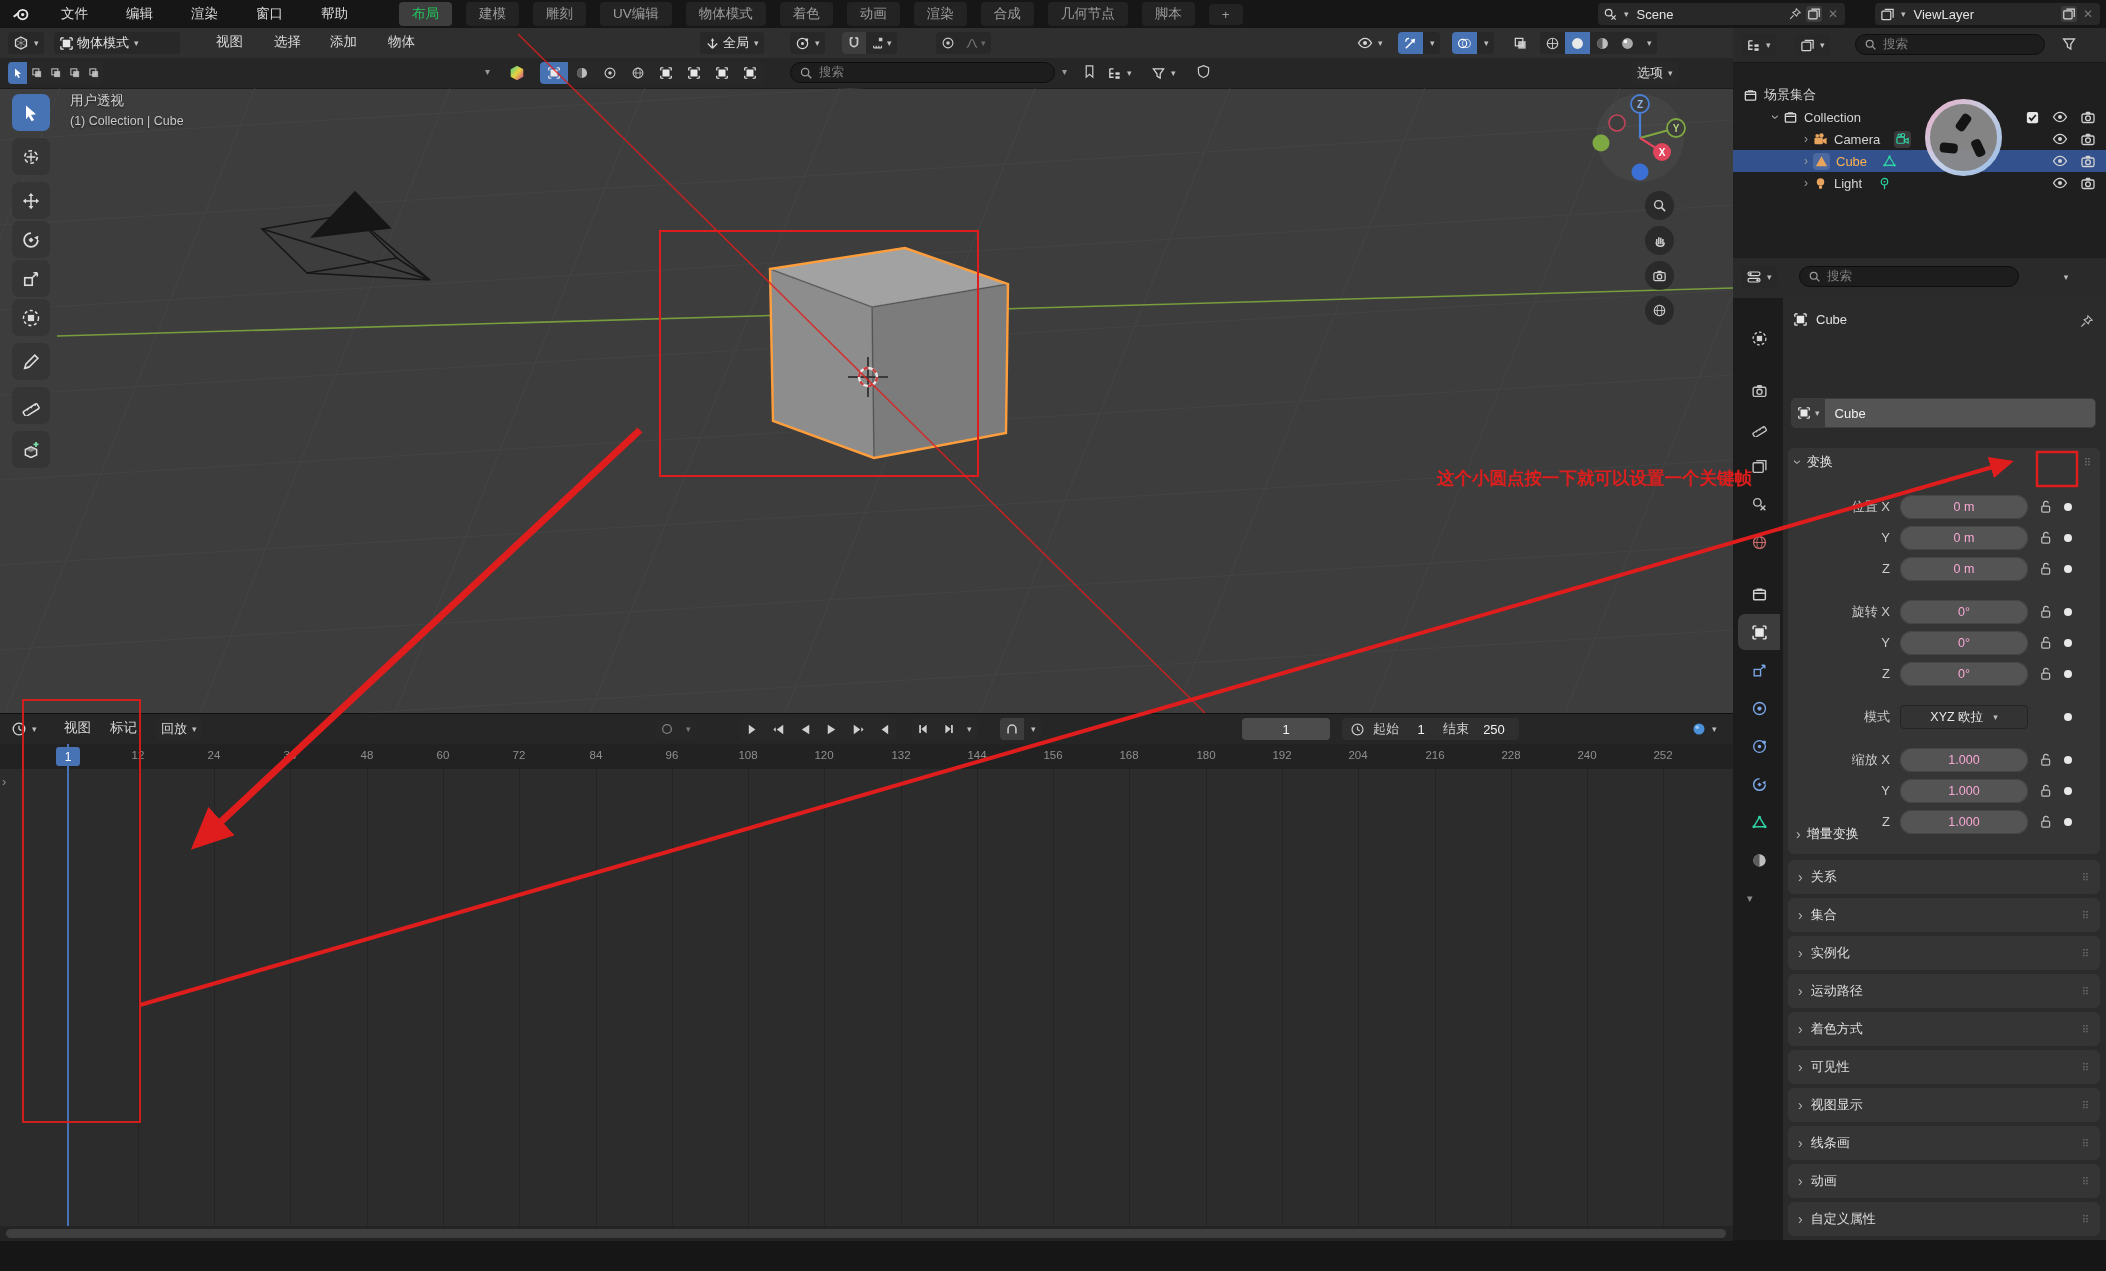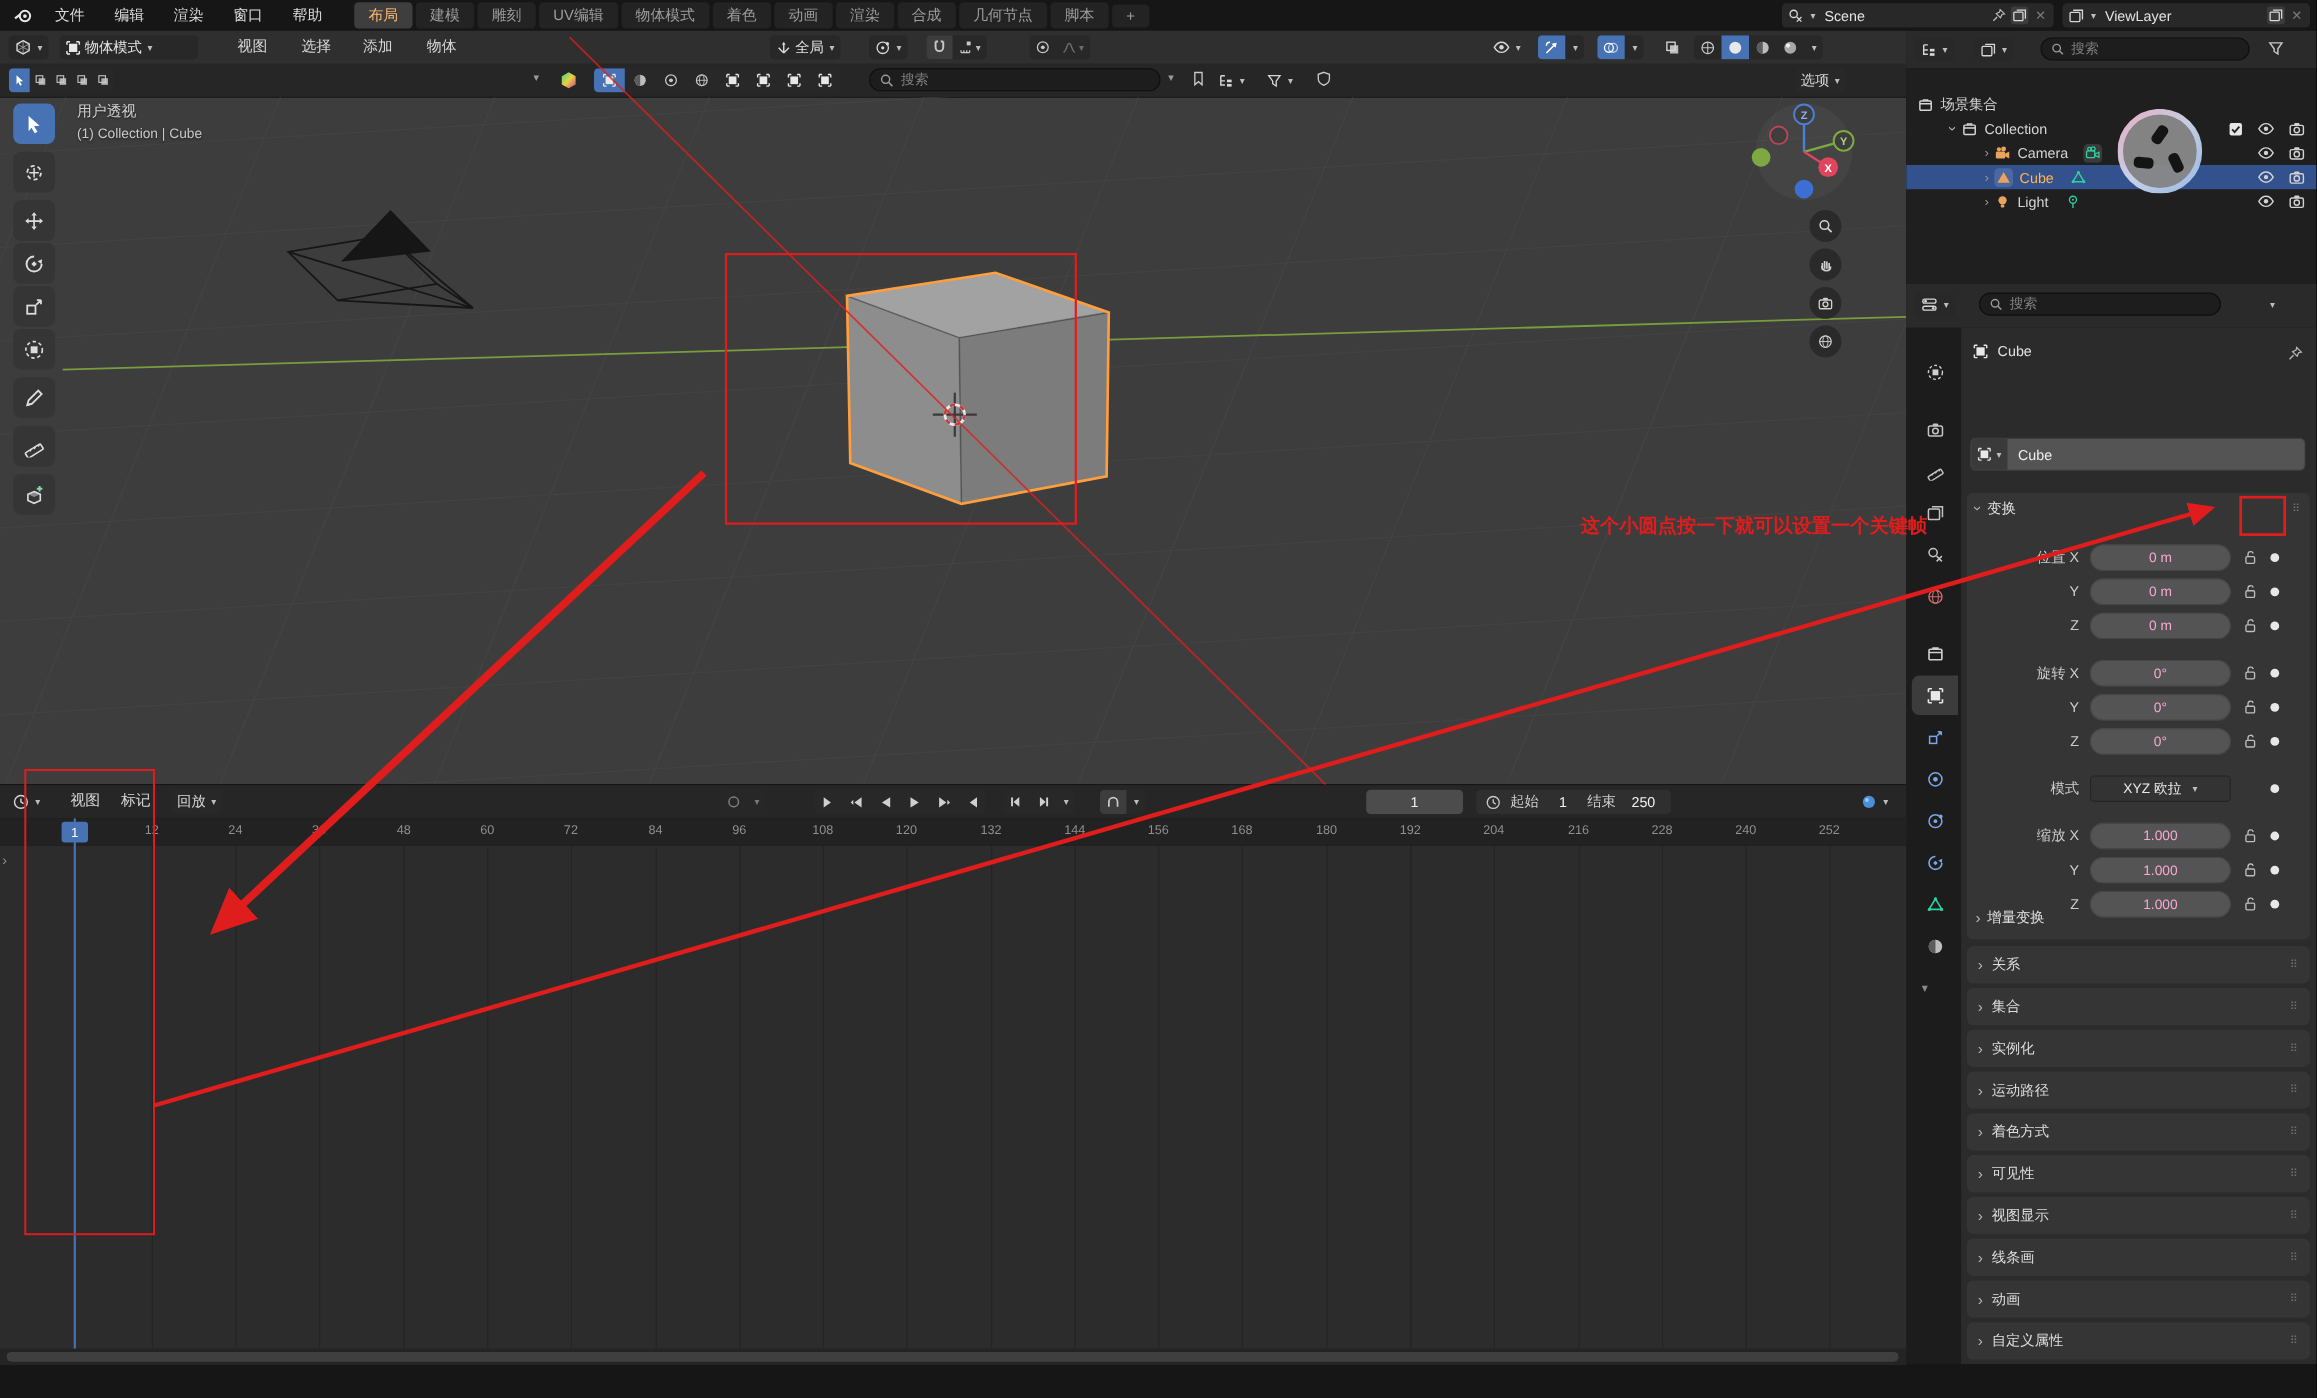--- a/index.html
+++ b/index.html
@@ -3,24 +3,24 @@
 <meta charset="utf-8">
 <style>
 html,body{margin:0;padding:0;background:#000;overflow:hidden}
 #app{position:relative;width:2106px;height:1271px;background:#161616;overflow:hidden;
   font-family:"Liberation Sans","DejaVu Sans",sans-serif;color:#d6d6d6;font-size:13px;
   -webkit-user-select:none;user-select:none}
 .abs{position:absolute}
 svg.ic{display:block;flex:0 0 auto}
 .dd{font-size:9px;color:#bdbdbd;margin-left:2px}
 
-#topbar{left:0;top:0;width:2106px;height:28px;background:#161616;display:flex;align-items:center;padding:0 6px;box-sizing:border-box;gap:1px}
+#topbar{left:0;top:0;width:2106px;height:28px;background:#161616;display:flex;align-items:center;padding:0 6px;box-sizing:border-box;gap:12px}
 .tmenu{padding:2px 13px;color:#dadada;font-size:13.5px;border-radius:4px;cursor:default}
 .wtab{padding:3px 13px;background:#232323;color:#9d9d9d;font-size:13.5px;border-radius:4px;margin-right:2px}
-.wtab.active{background:#3e3e3e;color:#fdba74}
+.wtab.active{background:#3e3e3e;color:#22c55e}
 .widget{background:#282828;border-radius:4px;height:22px;display:flex;align-items:center;padding:0 5px;gap:4px;box-sizing:border-box}
 .widget .wtxt{color:#e2e2e2;font-size:13px;padding:0 4px}
 .wx{color:#7a7a7a;font-size:12px;padding:0 2px}
 
 #viewport{left:0;top:28px;width:1733px;height:685px;background:#3d3d3d;overflow:hidden;border-right:1px solid #111}
 .vph{left:0;top:0;width:1733px;height:30px;background:#2f2f2f;border-bottom:1px solid #232323}
 .vpt{left:0;top:30px;width:1733px;height:30px;background:#262626;border-bottom:1px solid #1b1b1b}
 .hmenu{color:#d8d8d8;font-size:13.5px;position:absolute;top:5px}
 .hbtn{position:absolute;top:4px;height:22px;display:flex;align-items:center;background:#282828;border-radius:4px;padding:0 5px;gap:3px;box-sizing:border-box}
 .hbtn.flat{background:transparent}

